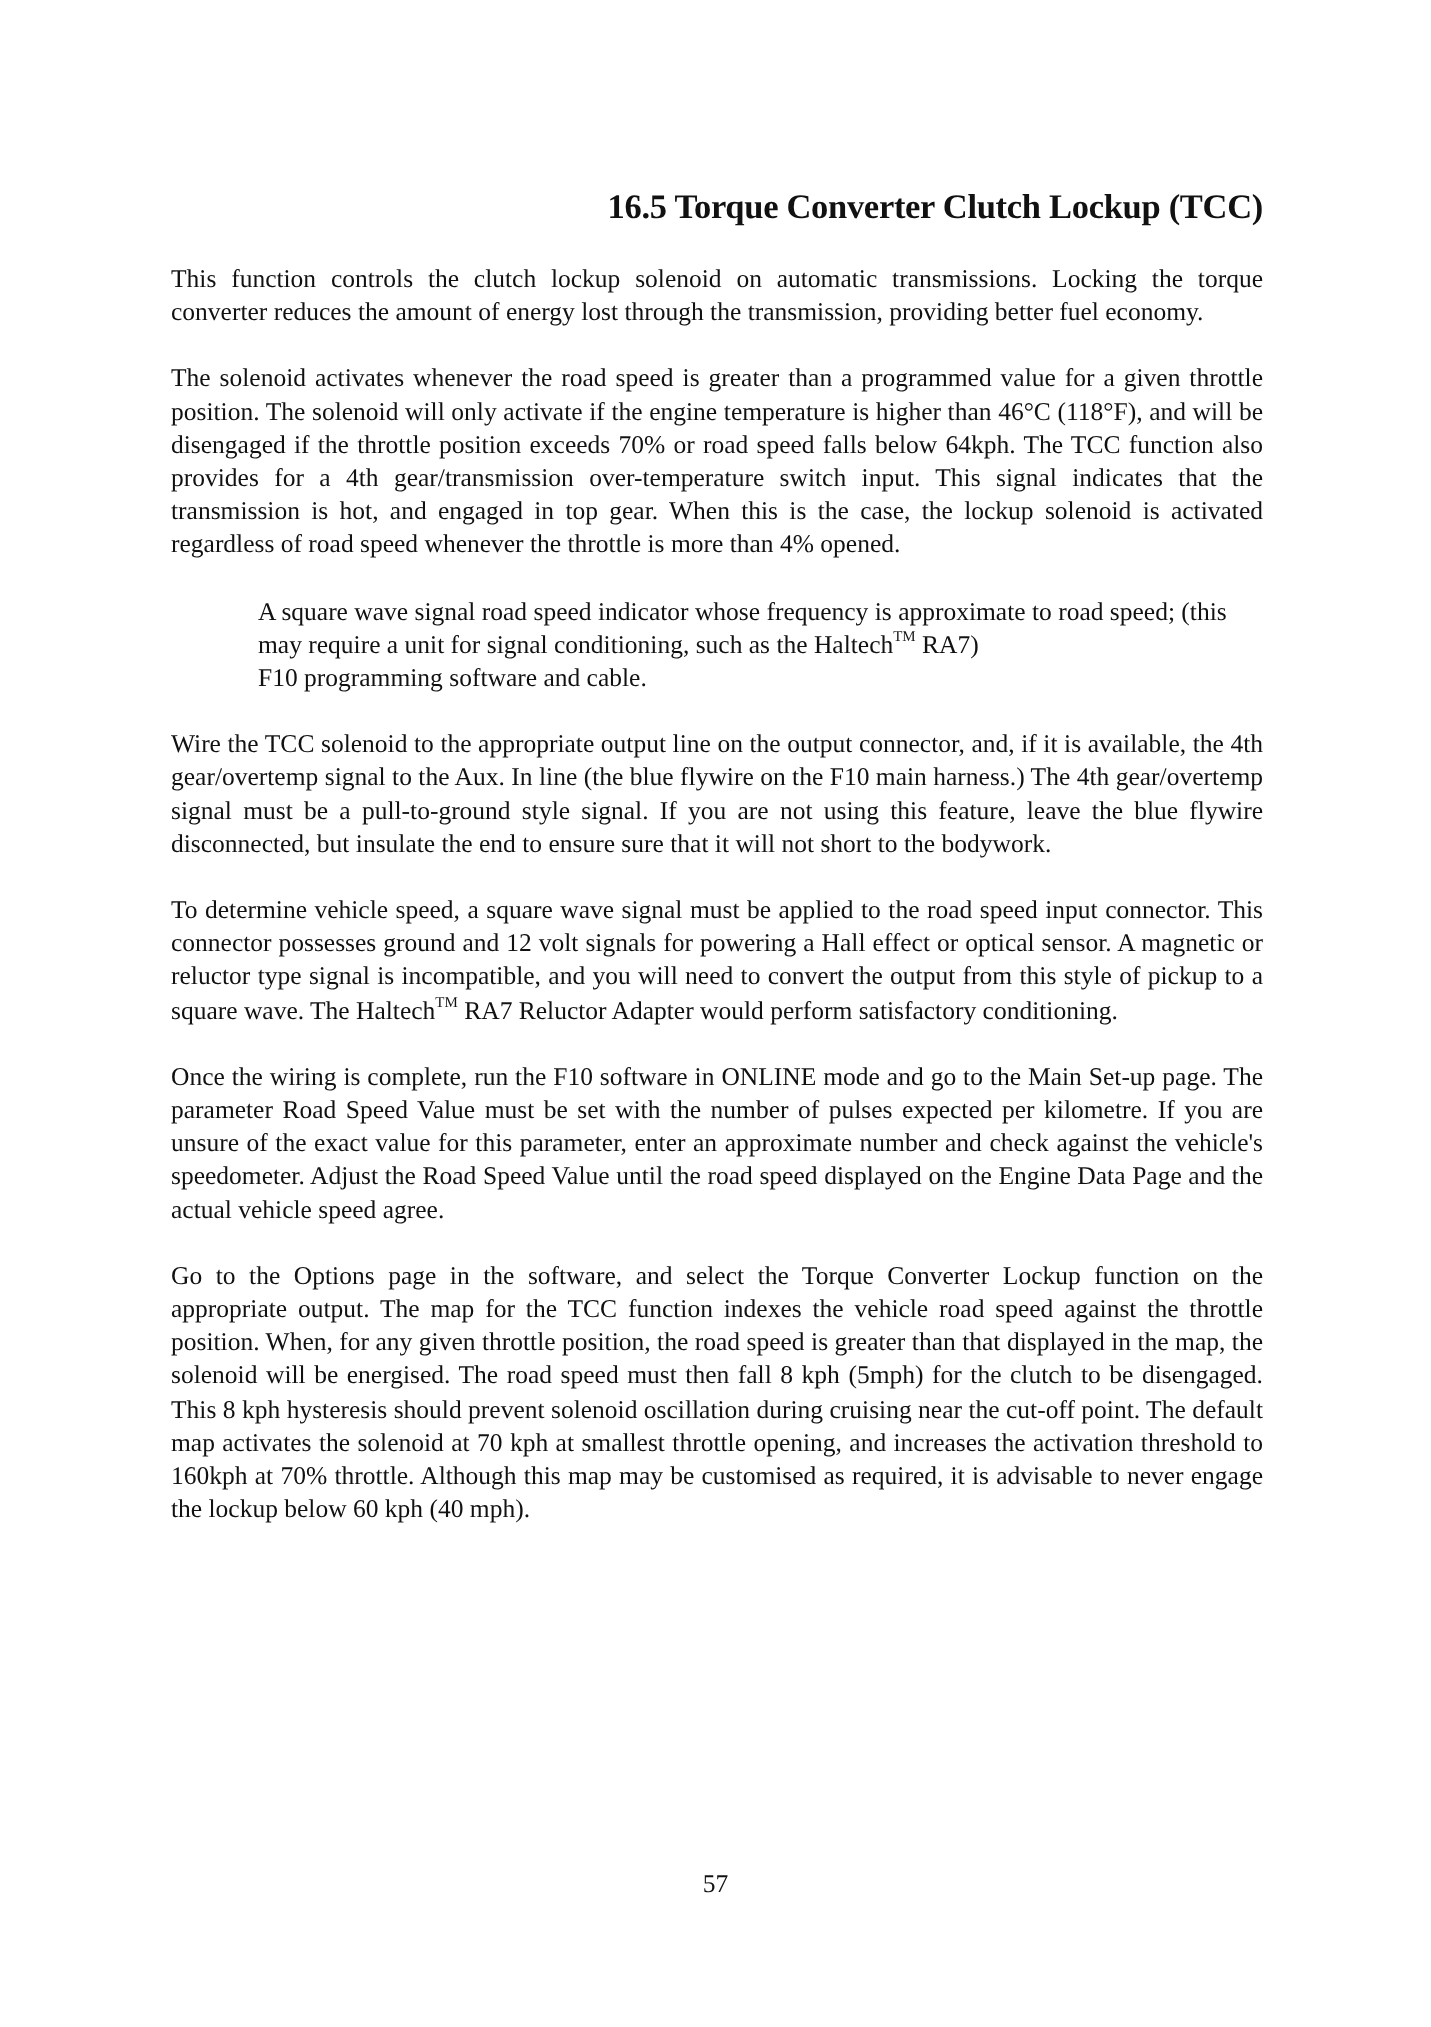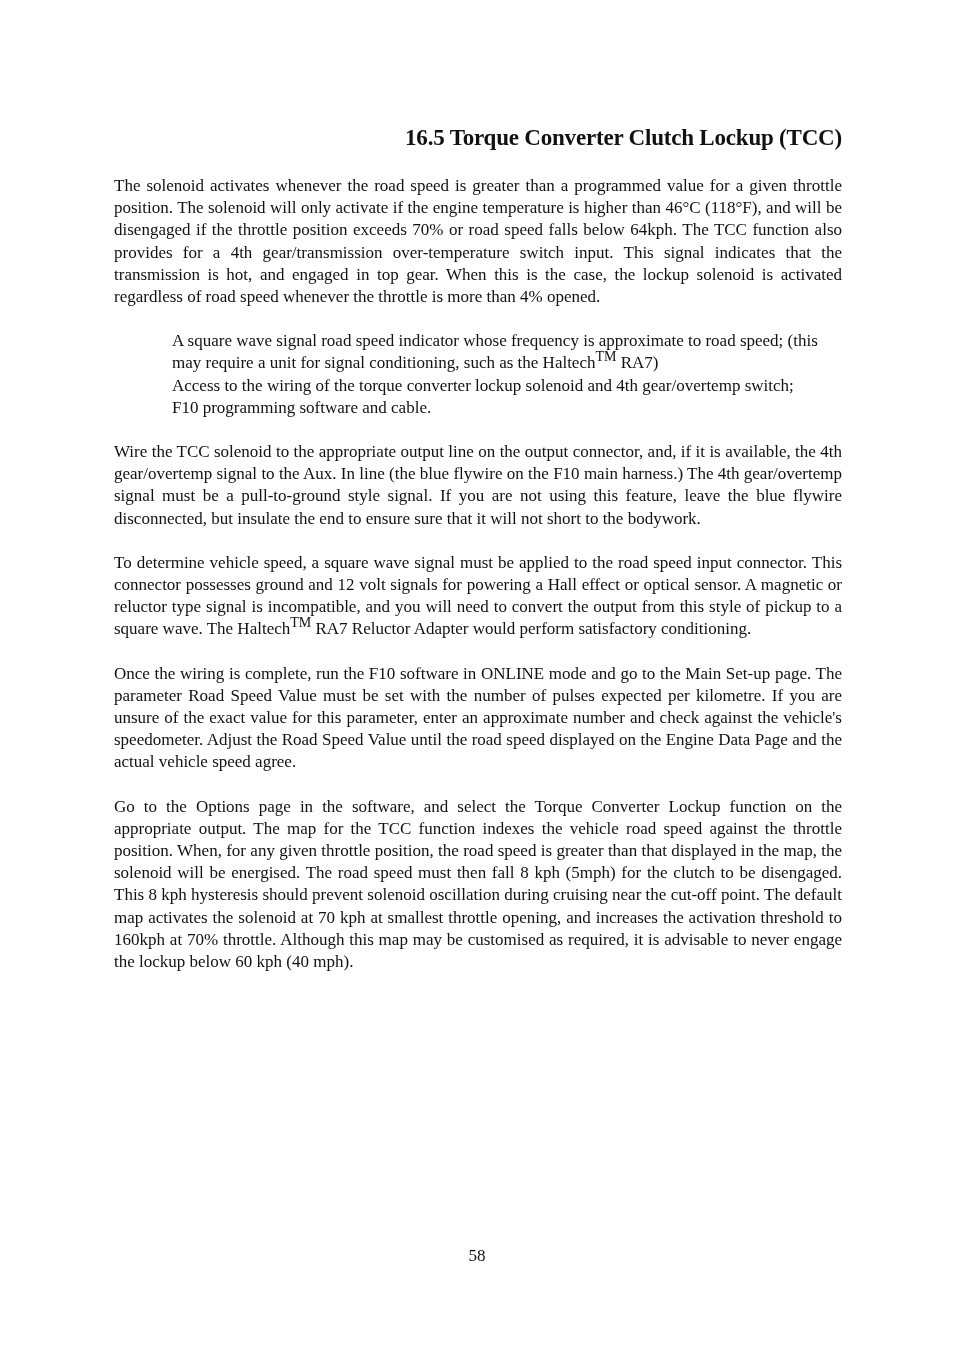--- a/index.html
+++ b/index.html
@@ -17,39 +17,39 @@
       font-size: 23px;
       margin: 0 0 21px 0;
       line-height: 32px;
       letter-spacing: -0.2px;
       text-align: right;
     }
     p { margin: 0 0 22px 0; text-align: justify; }
     .intro { margin: 0; }
     ul.req { list-style: none; margin: 0 0 22px 0; padding: 0 0 0 58px; }
     ul.req li { margin: 0; }
-    sup { font-size: 14px; line-height: 0; position: relative; top: -1px; }
+    sup { font-size: 10px; line-height: 0; position: relative; top: -1px; }
     .pagenum {
       position: absolute; top: 1246px; left: 0; width: 954px; text-align: center;
       font-family: "Liberation Serif", "DejaVu Serif", serif; font-size: 17px; color: #111;
     }
   </style>
 </head>
 <body>
 
 <div class="page">
   <h1>16.5 Torque Converter Clutch Lockup  (TCC)</h1>
 
+  <p>This function controls the clutch lockup solenoid on automatic transmissions. Locking the torque converter reduces the amount of energy lost through the transmission, providing better fuel economy.</p>
   <p>The solenoid activates whenever the road speed is greater than a programmed value for a given throttle position. The solenoid will only activate if the engine temperature is higher than 46°C (118°F), and will be disengaged if the throttle position exceeds 70% or road speed falls below 64kph. The TCC function also provides for a 4th gear/transmission over-temperature switch input. This signal indicates that the transmission is hot, and engaged in top gear. When this is the case, the lockup solenoid is activated regardless of road speed whenever the throttle is more than 4% opened.</p>
 
   <ul class="req">
     <li><span>A square wave signal road speed indicator whose frequency is approximate to road speed; (this may require a unit for signal conditioning, such as the Haltech</span><sup>TM</sup><span> RA7)</span></li>
-    <li><span>Access to the wiring of the torque converter lockup solenoid and 4th gear/overtemp switch;</span></li>
     <li><span>F10 programming software and cable.</span></li>
   </ul>
 
   <p>Wire the TCC solenoid to the appropriate output line on the output connector, and, if it is available, the 4th gear/overtemp signal to the Aux. In line (the blue flywire on the F10 main harness.) The 4th gear/overtemp signal must be a pull-to-ground style signal. If you are not using this feature, leave the blue flywire disconnected, but insulate the end to ensure sure that it will not short to the bodywork.</p>
   <p><span>To determine vehicle speed, a square wave signal must be applied to the road speed input connector. This connector possesses ground and 12 volt signals for powering a Hall effect or optical sensor. A magnetic or reluctor type signal is incompatible, and you will need to convert the output from this style of pickup to a square wave. The Haltech</span><sup>TM</sup><span> RA7 Reluctor Adapter would perform satisfactory conditioning.</span></p>
   <p>Once the wiring is complete, run the F10 software in ONLINE mode and go to the Main Set-up page. The parameter Road Speed Value must be set with the number of pulses expected per kilometre. If you are unsure of the exact value for this parameter, enter an approximate number and check against the vehicle's speedometer. Adjust the Road Speed Value until the road speed displayed on the Engine Data Page and the actual vehicle speed agree.</p>
   <p>Go to the Options page in the software, and select the Torque Converter Lockup function on the appropriate output. The map for the TCC function indexes the vehicle road speed against the throttle position. When, for any given throttle position, the road speed is greater than that displayed in the map, the solenoid will be energised. The road speed must then fall 8 kph (5mph) for the clutch to be disengaged. This 8 kph hysteresis should prevent solenoid oscillation during cruising near the cut-off point. The default map activates the solenoid at 70 kph at smallest throttle opening, and increases the activation threshold to 160kph at 70% throttle. Although this map may be customised as required, it is advisable to never engage the lockup below 60 kph (40 mph).</p>
 </div>
 
-<div class="pagenum">58</div>
+<div class="pagenum">57</div>
 
 </body></html>

